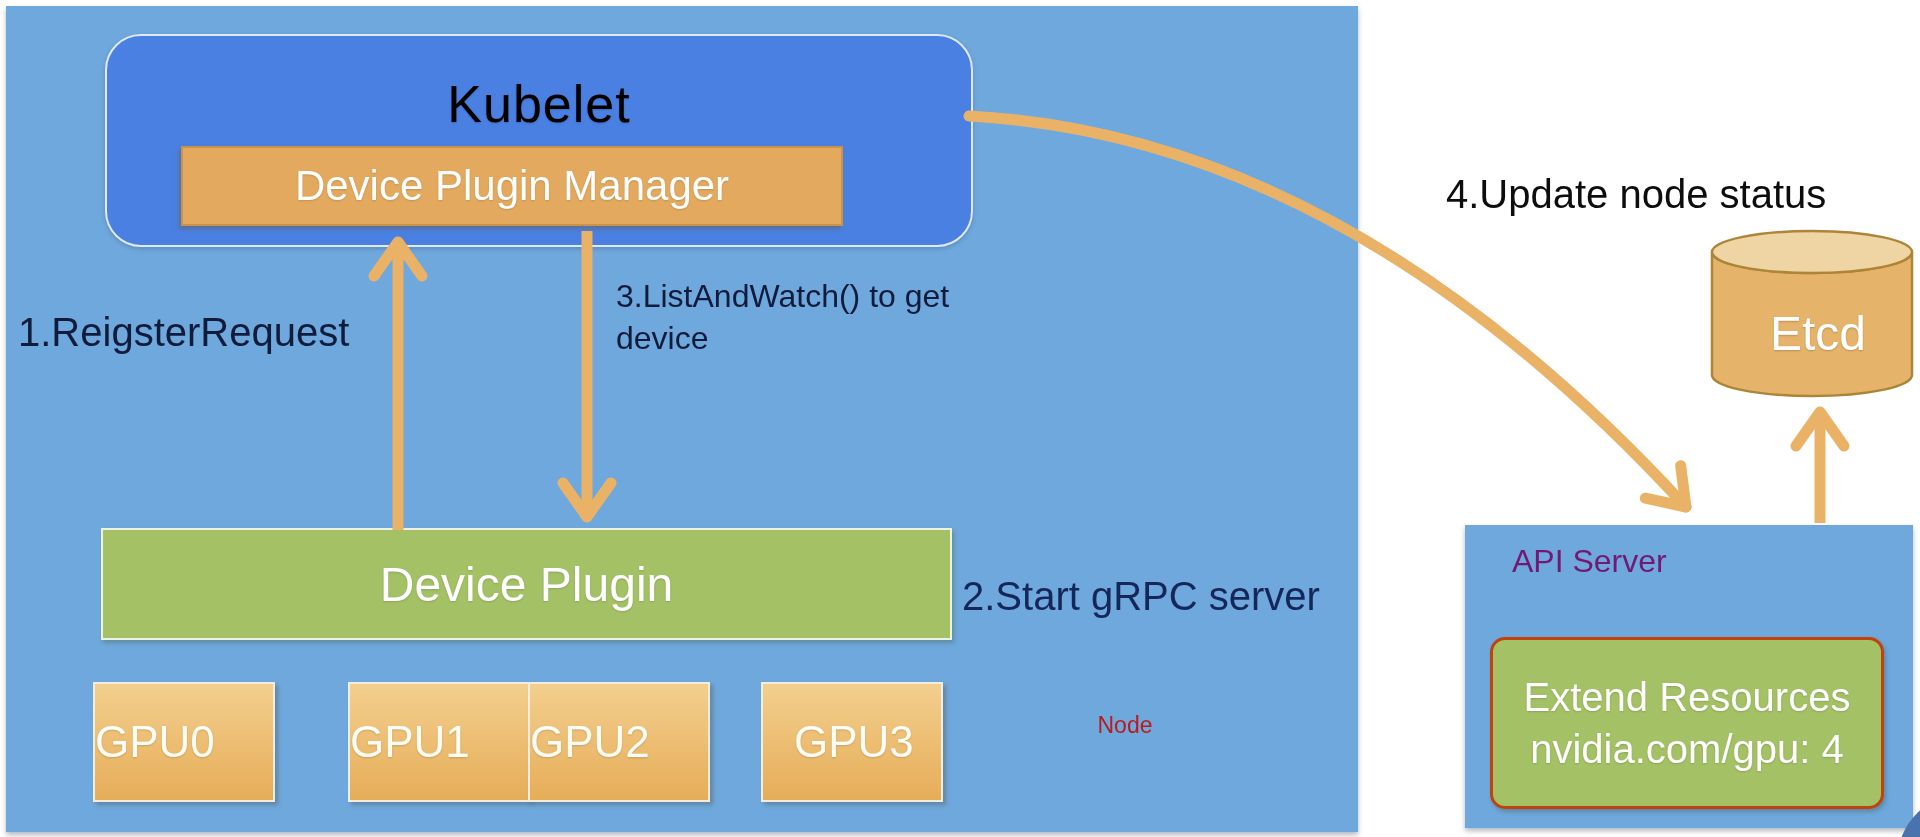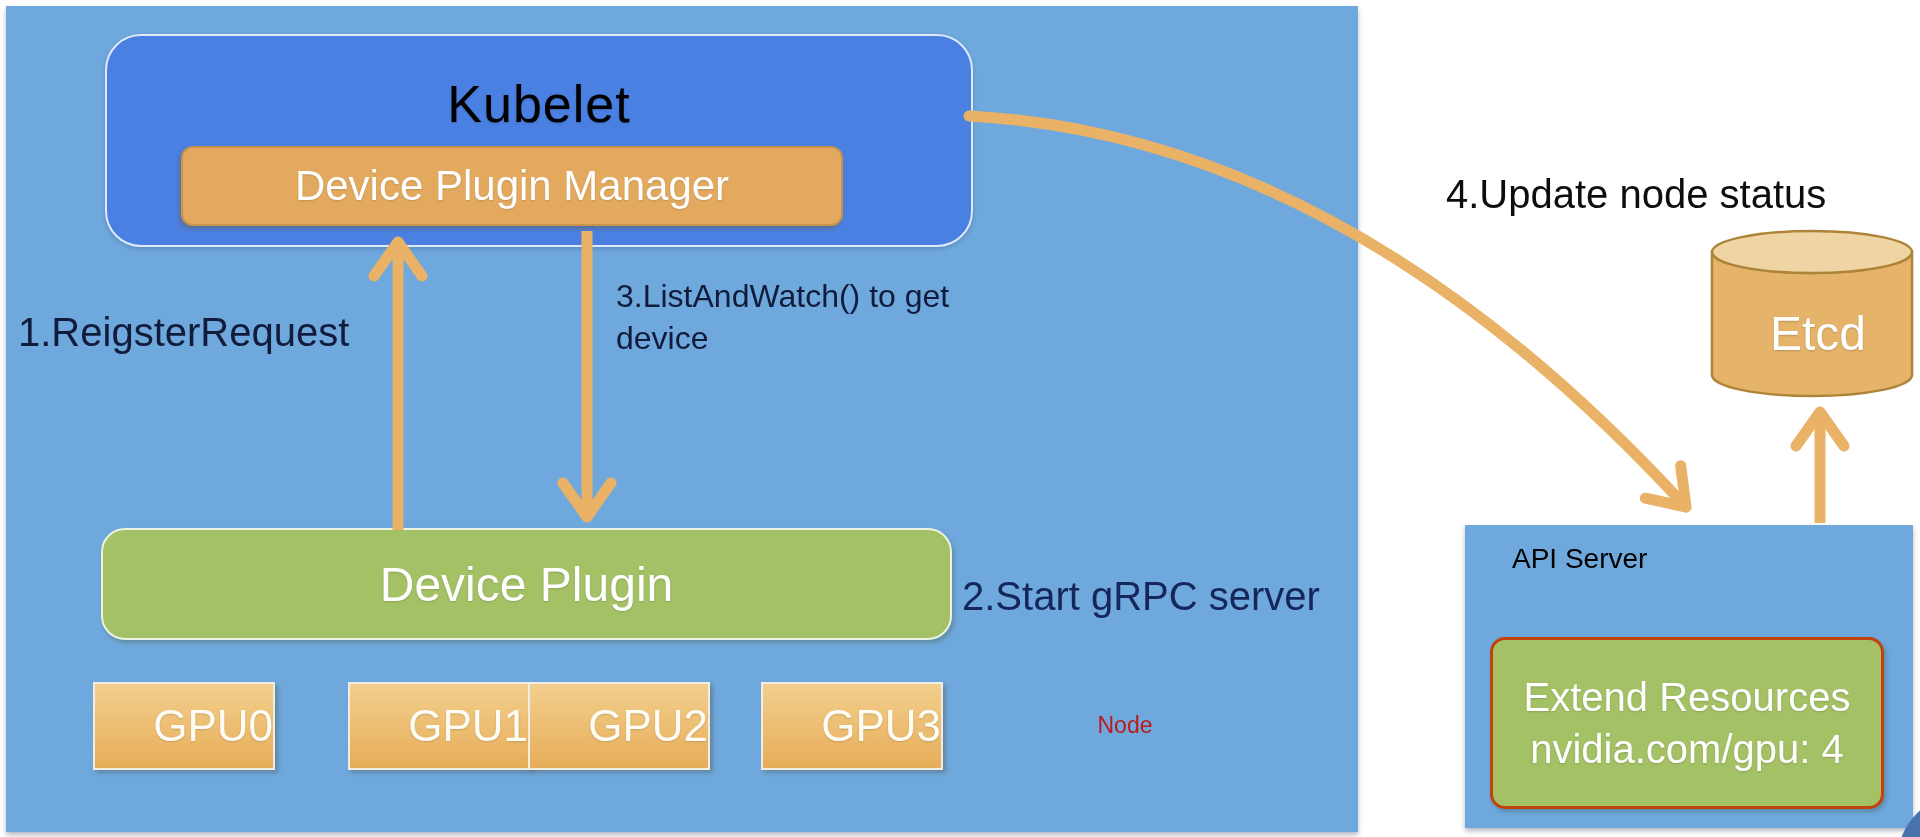--- a/index.html
+++ b/index.html
@@ -10,49 +10,49 @@
   
   .node-rect{left:6px;top:6px;width:1352px;height:826px;background:#6fa8dc;
              box-shadow:0 3px 5px rgba(90,100,120,.45);}
 
   
   .kubelet-box{left:105px;top:34px;width:868px;height:213px;border-radius:36px;
                background:#4a80e2;border:2px solid #dfe9fb;box-sizing:border-box;
                box-shadow:0 2px 4px rgba(40,60,110,.25);}
   .kubelet-label{left:105px;top:74px;width:868px;text-align:center;font-size:52px;
                  color:#000000;letter-spacing:1px;text-shadow:0 1px 2px rgba(0,0,0,.18);}
-  .dpm-box{left:181px;top:146px;width:662px;height:80px;border-radius:12px;
+  .dpm-box{left:181px;top:146px;width:662px;height:80px;border-radius:0;
            background:#e3aa5f;border:2px solid #c9944a;box-sizing:border-box;
            display:flex;align-items:center;justify-content:center;
            box-shadow:-2px 3px 4px rgba(120,80,20,.35);}
   .dpm-box span{font-size:42px;color:#ffffff;text-shadow:0 1px 2px rgba(0,0,0,.15);}
 
   
-  .dp-box{left:101px;top:528px;width:851px;height:112px;border-radius:24px;
+  .dp-box{left:101px;top:528px;width:851px;height:112px;border-radius:0;
           background:#a4c166;border:2px solid #ecf3e2;box-sizing:border-box;
           display:flex;align-items:center;justify-content:center;
           box-shadow:2px 3px 4px rgba(60,80,30,.3);}
   .dp-box span{font-size:48px;color:#ffffff;text-shadow:0 1px 2px rgba(0,0,0,.15);}
 
   
-  .gpu{top:682px;width:182px;height:88px;background:linear-gradient(#f3cf8e,#e6ad58);
+  .gpu{top:682px;width:182px;height:120px;background:linear-gradient(#f3cf8e,#e6ad58);
        border:2px solid #f1ede2;box-sizing:border-box;display:flex;align-items:center;
-       justify-content:flex-end;box-shadow:3px 3px 4px rgba(70,60,30,.3);}
+       justify-content:flex-start;box-shadow:3px 3px 4px rgba(70,60,30,.3);}
   .gpu span{font-size:44px;color:#fdfdf6;text-shadow:0 1px 2px rgba(0,0,0,.15);}
   .gpu0{left:93px;} .gpu1{left:300px;margin-left:48px;} .gpu2{left:528px;} .gpu3{left:761px;padding-left:31px;}
 
   
   .ann{color:#111c3c;font-size:40px;white-space:nowrap;}
   .ann-wrap{color:#111c3c;font-size:32px;line-height:1.3;white-space:normal;}
   .node-label{left:1080px;top:712px;width:90px;text-align:center;font-size:23px;color:#b91c1c;}
 
   
   .api-box{left:1465px;top:525px;width:448px;height:303px;background:#6fa8dc;
            box-shadow:0 3px 5px rgba(90,100,120,.45);}
-  .api-label{left:47px;top:18px;font-size:28px;color:#000000;}
+  .api-label{left:47px;top:18px;font-size:32px;color:#701a75;}
   .extend-box{left:25px;top:112px;width:394px;height:172px;border-radius:15px;
               background:#a4c166;border:3px solid #c2410c;box-sizing:border-box;
               display:flex;flex-direction:column;align-items:center;justify-content:center;
               box-shadow:2px 3px 4px rgba(50,70,40,.3);}
   .extend-box span{font-size:40px;line-height:1.3;color:#ffffff;text-shadow:0 1px 2px rgba(0,0,0,.15);}
 
   .etcd-label{left:1712px;top:306px;width:212px;text-align:center;font-size:48px;
               color:#ffffff;z-index:6;text-shadow:0 1px 2px rgba(0,0,0,.2);}
 
   .corner-shape{left:1898px;top:796px;width:124px;height:124px;border-radius:50%;

